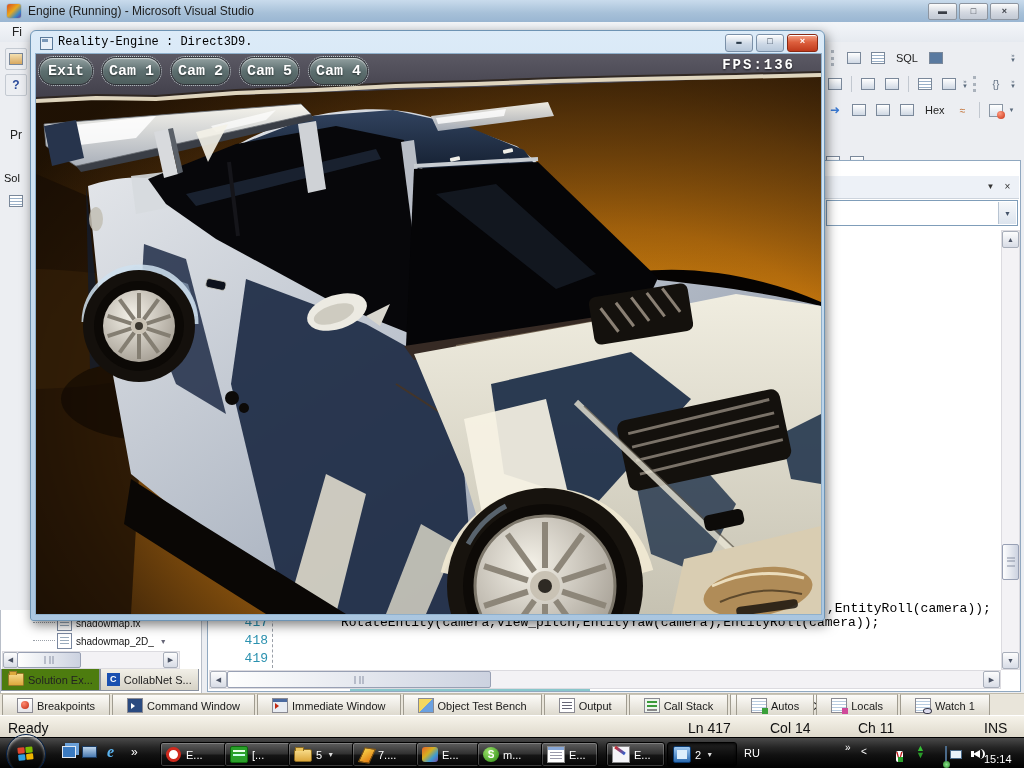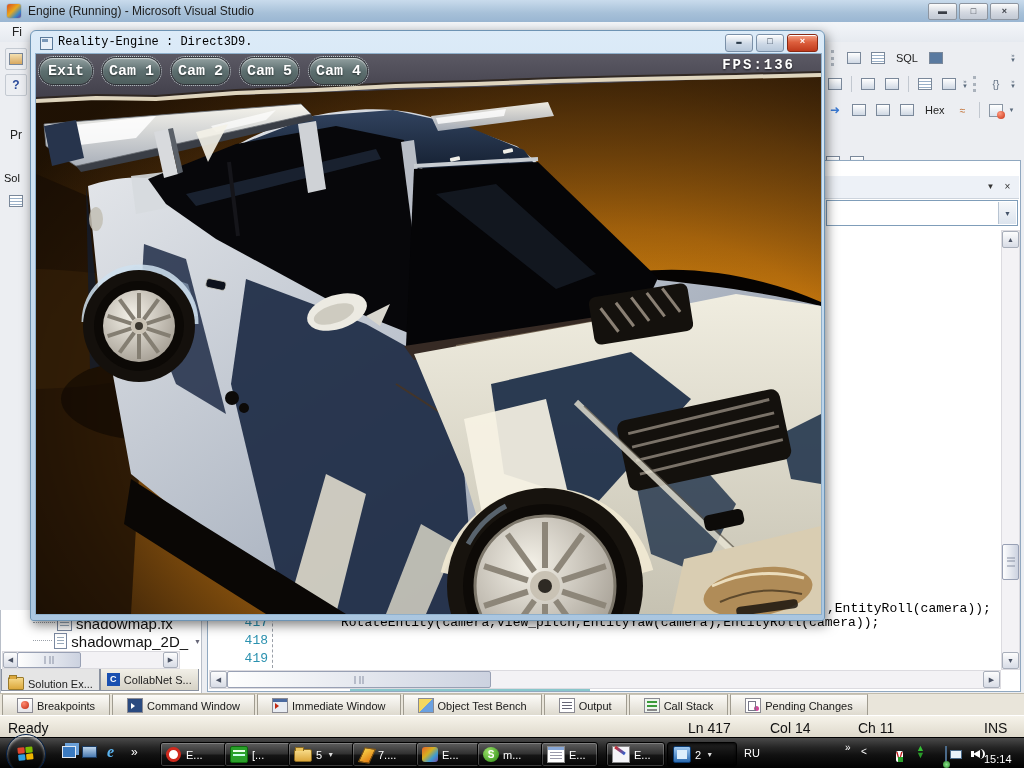--- a/index.html
+++ b/index.html
@@ -55,24 +55,24 @@
   .code{font-family:"Liberation Mono","DejaVu Sans Mono",monospace;font-size:13px;color:#000;white-space:pre;}
   .lnum{font-family:"Liberation Mono","DejaVu Sans Mono",monospace;font-size:13px;color:#2b91af;
     width:30px;text-align:right;}
   .gutter-dash{left:272px;top:608px;height:60px;border-left:1px dashed #9aa0a8;}
 
   
   .se-tree-row{display:flex;align-items:center;height:18px;}
   .se-dots{width:22px;height:1px;border-top:1px dotted #9aa0a8;margin-left:32px;}
   .se-file-icon{width:13px;height:14px;background:#fff;border:1px solid #7a88a0;position:relative;margin:0 4px 0 2px;}
   .se-file-icon::before{content:"";position:absolute;left:2px;top:3px;right:2px;height:1px;background:#9ab;box-shadow:0 3px 0 #9ab,0 6px 0 #9ab;}
-  .se-label{font-size:15px;color:#111;}
+  .se-label{font-size:10px;color:#111;}
   .se-tab{height:21px;display:flex;align-items:center;gap:4px;padding:0 6px;font-size:11px;color:#222;
     border:1px solid #8a92a0;border-top:none;background:linear-gradient(#f2f0e8,#d6d2c6);}
-  .se-tab.active{background:#e5e5e5;align-items:flex-end;}
+  .se-tab.active{background:#4d7c0f;}
   .folder-icon{width:14px;height:11px;background:linear-gradient(#f6d98a,#dca83c);border:1px solid #9a7a2a;border-radius:1px;position:relative;}
   .folder-icon::before{content:"";position:absolute;left:0;top:-3px;width:6px;height:3px;background:#dca83c;border:1px solid #9a7a2a;border-bottom:none;}
   .collabnet-icon{width:13px;height:13px;background:#1a50b0;color:#fff;font-size:9px;font-weight:bold;
     text-align:center;line-height:13px;}
 
   
   .bottom-strip{left:0;top:693px;width:1024px;height:22px;background:#e9e5da;border-top:1px solid #c2bcac;}
   .btab{height:21px;display:flex;align-items:center;gap:4px;padding:0 14px;font-size:11px;color:#1a1a1a;
     border:1px solid #a09c90;border-top:1px solid #c8c4b8;background:linear-gradient(#fcfbf8,#dcd8cc);border-radius:0 0 2px 2px;}
   .ticon{width:14px;height:13px;border:1px solid #8a8a92;background:#fff;position:relative;flex:none;}
@@ -372,20 +372,34 @@
         </div>
       <div class="btab">
           <span class="ticon stack"></span>
           <span>Call Stack</span>
         </div>
       <div class="btab">
           <span class="ticon pend"></span>
           <span>Pending Changes</span>
         </div>
     </div>
+    <div style="position:absolute;left:736px;top:0;display:flex;gap:2px;">
+      <div class="btab">
+          <span class="ticon grid g1"></span>
+          <span>Autos</span>
+        </div>
+      <div class="btab">
+          <span class="ticon grid g2"></span>
+          <span>Locals</span>
+        </div>
+      <div class="btab">
+          <span class="ticon grid g3"></span>
+          <span>Watch 1</span>
+        </div>
+    </div>
   </div>
 
   <div class="abs statusbar">
     <span class="abs" style="left:8px;top:4px;">Ready</span>
     <span class="abs" style="left:688px;top:4px;">Ln 417</span>
     <span class="abs" style="left:770px;top:4px;">Col 14</span>
     <span class="abs" style="left:858px;top:4px;">Ch 11</span>
     <span class="abs" style="left:984px;top:4px;">INS</span>
   </div>
 

